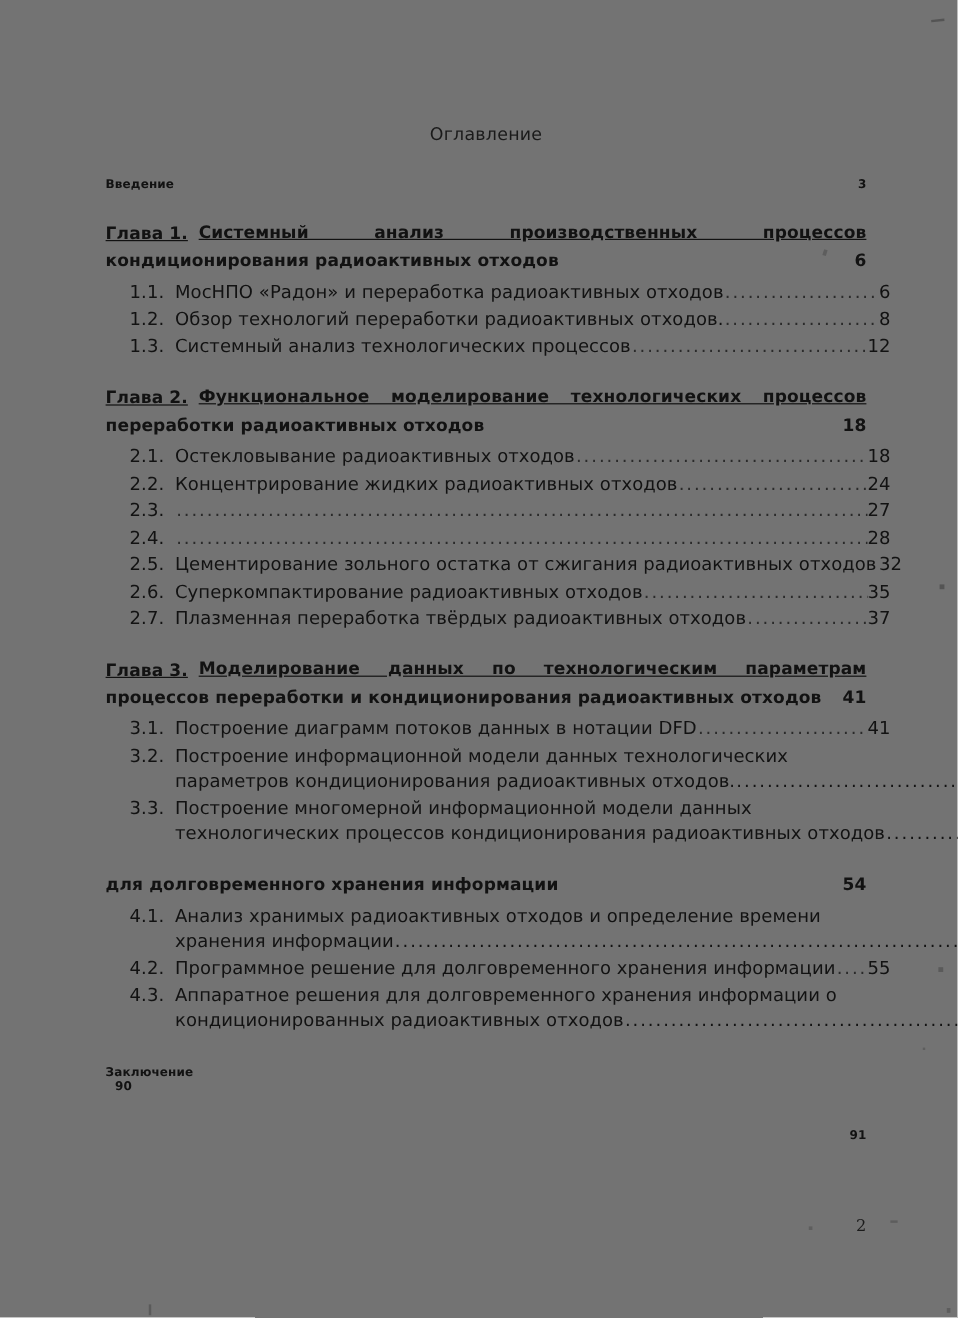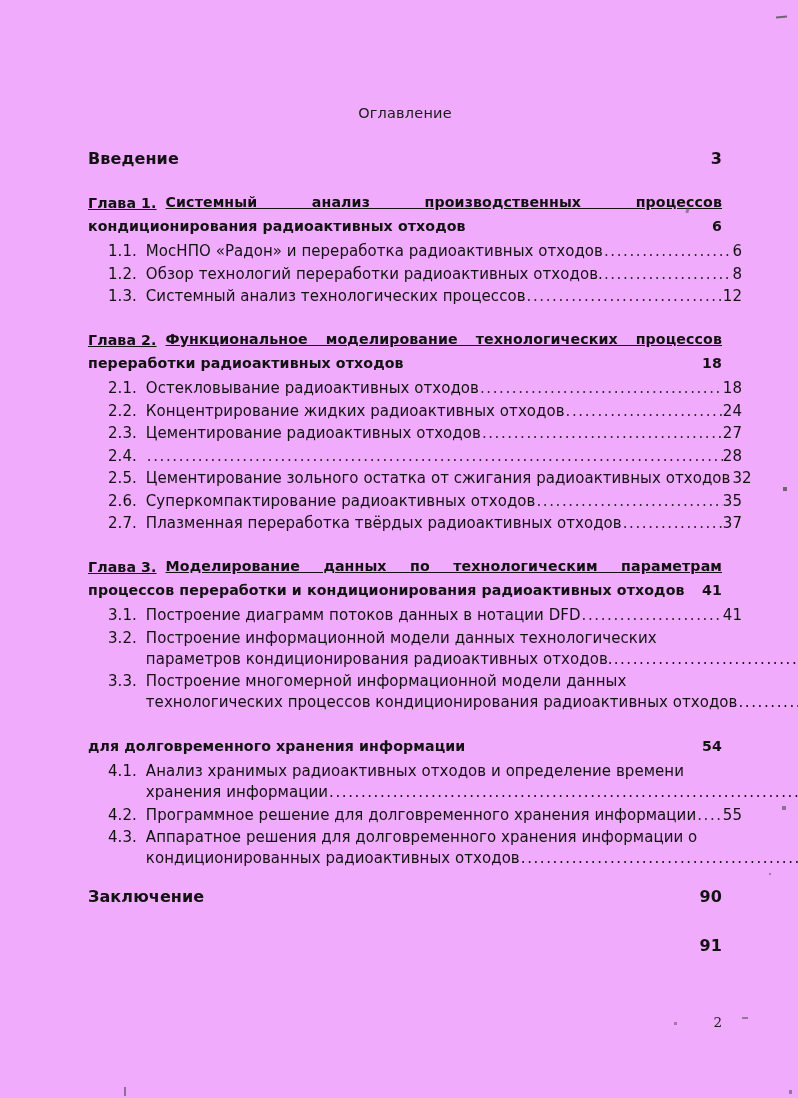--- a/index.html
+++ b/index.html
@@ -14,21 +14,21 @@
     position: relative;
     overflow: hidden;
     font-family: "DejaVu Sans", "Liberation Sans", sans-serif;
     color: #121212;
     -webkit-font-smoothing: antialiased;
   }
 
   .page {
     position: absolute;
     inset: 0;
-    background: #f0abfc;
+    background: #737373;
   }
 
   .content {
     position: absolute;
     left: 88px;
     top: 0;
     width: 634px;
   }
 
   
@@ -44,21 +44,21 @@
 
   
   .toc-line {
     display: flex;
     align-items: baseline;
     width: 100%;
   }
 
   
   .entry-l0 {
-    font-size: 16px;
+    font-size: 10px;
     font-weight: bold;
     letter-spacing: 0.1px;
     margin-top: 28px;
   }
   .entry-l0 .e-text { flex: 0 0 auto; }
   .entry-l0 .e-fill { flex: 1 1 auto; }
   .entry-l0 .e-page {
     flex: 0 0 auto;
     font-weight: bold;
     min-width: 22px;
@@ -253,21 +253,20 @@
           <span class="s-page">18</span>
         </div>
         <div class="toc-line sub">
           <span class="s-num">2.2.</span>
           <span class="s-text">Концентрирование жидких радиоактивных отходов</span>
           <span class="s-dots">..................................................................................................</span>
           <span class="s-page">24</span>
         </div>
         <div class="toc-line sub">
           <span class="s-num">2.3.</span>
-          <span class="s-text">Цементирование радиоактивных отходов</span>
           <span class="s-dots">..................................................................................................</span>
           <span class="s-page">27</span>
         </div>
         <div class="toc-line sub">
           <span class="s-num">2.4.</span>
           <span class="s-dots">..................................................................................................</span>
           <span class="s-page">28</span>
         </div>
         <div class="toc-line sub">
           <span class="s-num">2.5.</span>
@@ -369,21 +368,21 @@
               <span class="s-text2">кондиционированных радиоактивных отходов</span>
               <span class="s-dots2">..................................................................................................</span>
 
             </span>
           </span>
         </div>
 
       </div>
     </div>
 
-    <div class="toc-line entry-l0" style="margin-top:20px;">
+    <div class="toc-line entry-l0" style="margin-top:30px;flex-direction:column;">
       <span class="e-text">Заключение</span>
       <span class="e-fill"></span>
       <span class="e-page">90</span>
     </div>
 
     <div class="toc-line entry-l0" style="margin-top:30px;">
       <span class="e-fill"></span>
       <span class="e-page">91</span>
     </div>
 

